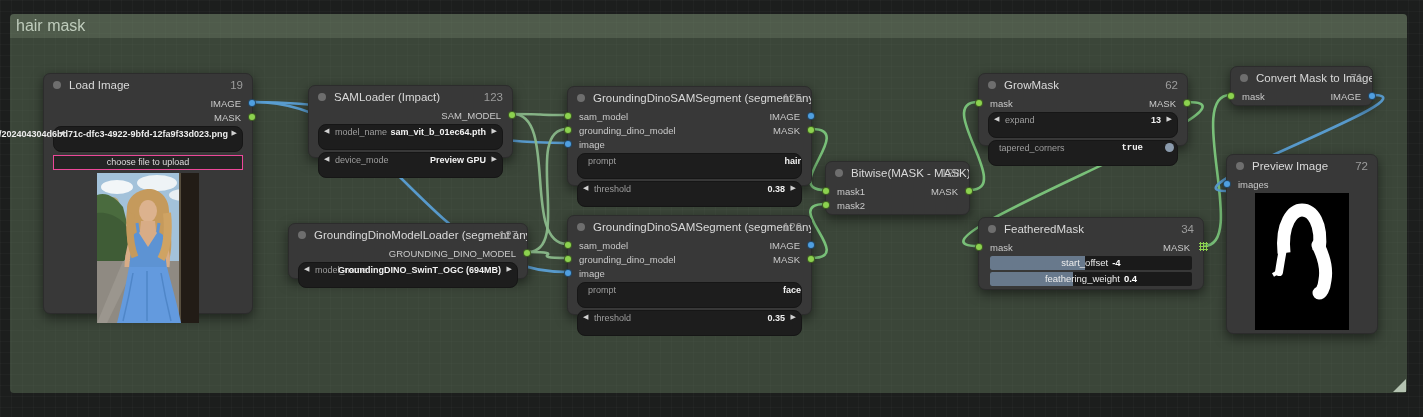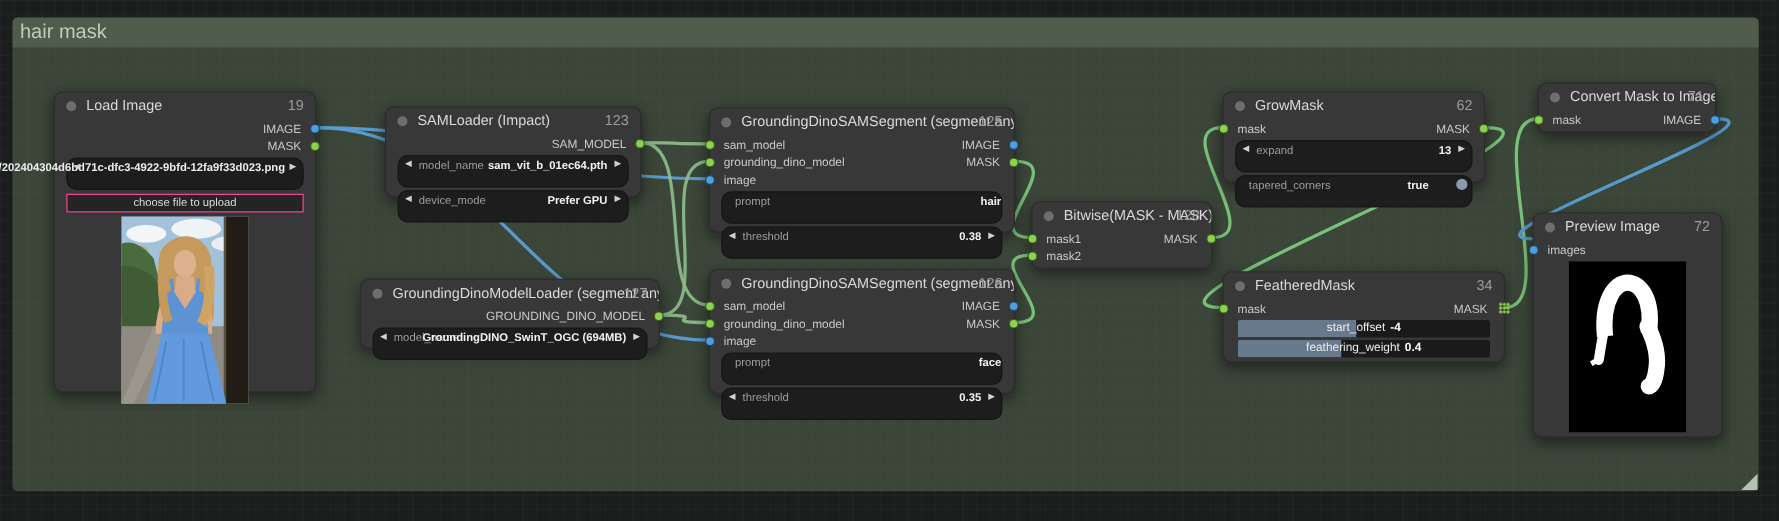--- a/index.html
+++ b/index.html
@@ -46,21 +46,21 @@
   .arrL{position:absolute;left:5px;top:2px;font-size:7px;color:#d2d2d2;}
   .arrR{position:absolute;right:5px;top:2px;font-size:7px;color:#d2d2d2;}
   .wlabel{position:absolute;left:16px;top:2px;}
   .wlabel.noarr{left:10px;}
   .wvalue{position:absolute;right:16px;top:2px;color:#f2f2f2;font-weight:bold;white-space:nowrap;}
   .wvalue.noarr{right:0;}
   .file-text{position:absolute;right:14px;top:2px;white-space:nowrap;color:#ececec;
     font-weight:bold;z-index:1;}
   .toggle-dot{position:absolute;right:3px;top:2px;width:9px;height:9px;border-radius:50%;
     background:#8b9bad;}
-  .wvalue.toggled{right:34px;}
+  .wvalue.toggled{right:34px;font-family:Liberation Mono, monospace;}
   .btn-upload{height:13px;margin:3px 9px 0;background:#242424;border:1px solid #ec4899;
     font-size:9px;color:#dcdcdc;text-align:center;line-height:13px;}
   .slider{position:relative;height:14px;margin:2px 11px 0;background:#1a1a1a;border-radius:2px;
     overflow:hidden;text-align:center;font-size:9.5px;line-height:14px;color:#ececec;}
   .slider .fill{position:absolute;left:0;top:0;bottom:0;background:#68798c;}
   .slider .txt{position:relative;z-index:1;white-space:nowrap;}
   .slider .txt b{font-weight:bold;color:#fff;margin-left:4px;}
   .imgbox{margin:3px auto 0;display:block;}
 </style>
 </head>
@@ -153,21 +153,21 @@
     </div>
     <div class="widget">
       <span class="arrL">◀</span>
       <span class="wlabel">model_name</span>
       <span class="wvalue">sam_vit_b_01ec64.pth</span>
       <span class="arrR">▶</span>
     </div>
     <div class="widget">
       <span class="arrL">◀</span>
       <span class="wlabel">device_mode</span>
-      <span class="wvalue">Prefer GPU</span>
+      <span class="wvalue">Preview GPU</span>
       <span class="arrR">▶</span>
     </div>
   </div>
 
   <div class="node" style="left:288px;top:223px;width:240px;height:56px">
     <div class="nhead">
       <span class="cdot"></span>
       <span class="ntitle">GroundingDinoModelLoader (segment anything)</span>
       <span class="nid">127</span>
     </div>
@@ -323,21 +323,21 @@
       <span class="nid">71</span>
     </div>
     <div class="srow">
       <i class="sdot din dot-green"></i>
       <span class="lin">mask</span>
       <span class="lout">IMAGE</span>
       <i class="sdot dout dot-blue"></i>
     </div>
   </div>
 
-  <div class="node" style="left:1226px;top:170px;width:152px;height:180px">
+  <div class="node" style="left:1226px;top:154px;width:152px;height:180px">
     <div class="nhead">
       <span class="cdot"></span>
       <span class="ntitle">Preview Image</span>
       <span class="nid">72</span>
     </div>
     <div class="srow">
       <i class="sdot din dot-blue"></i>
       <span class="lin">images</span>
     </div>
     <svg class="imgbox" style="margin-top:2px" width="94" height="137" viewBox="0 0 94 137">

